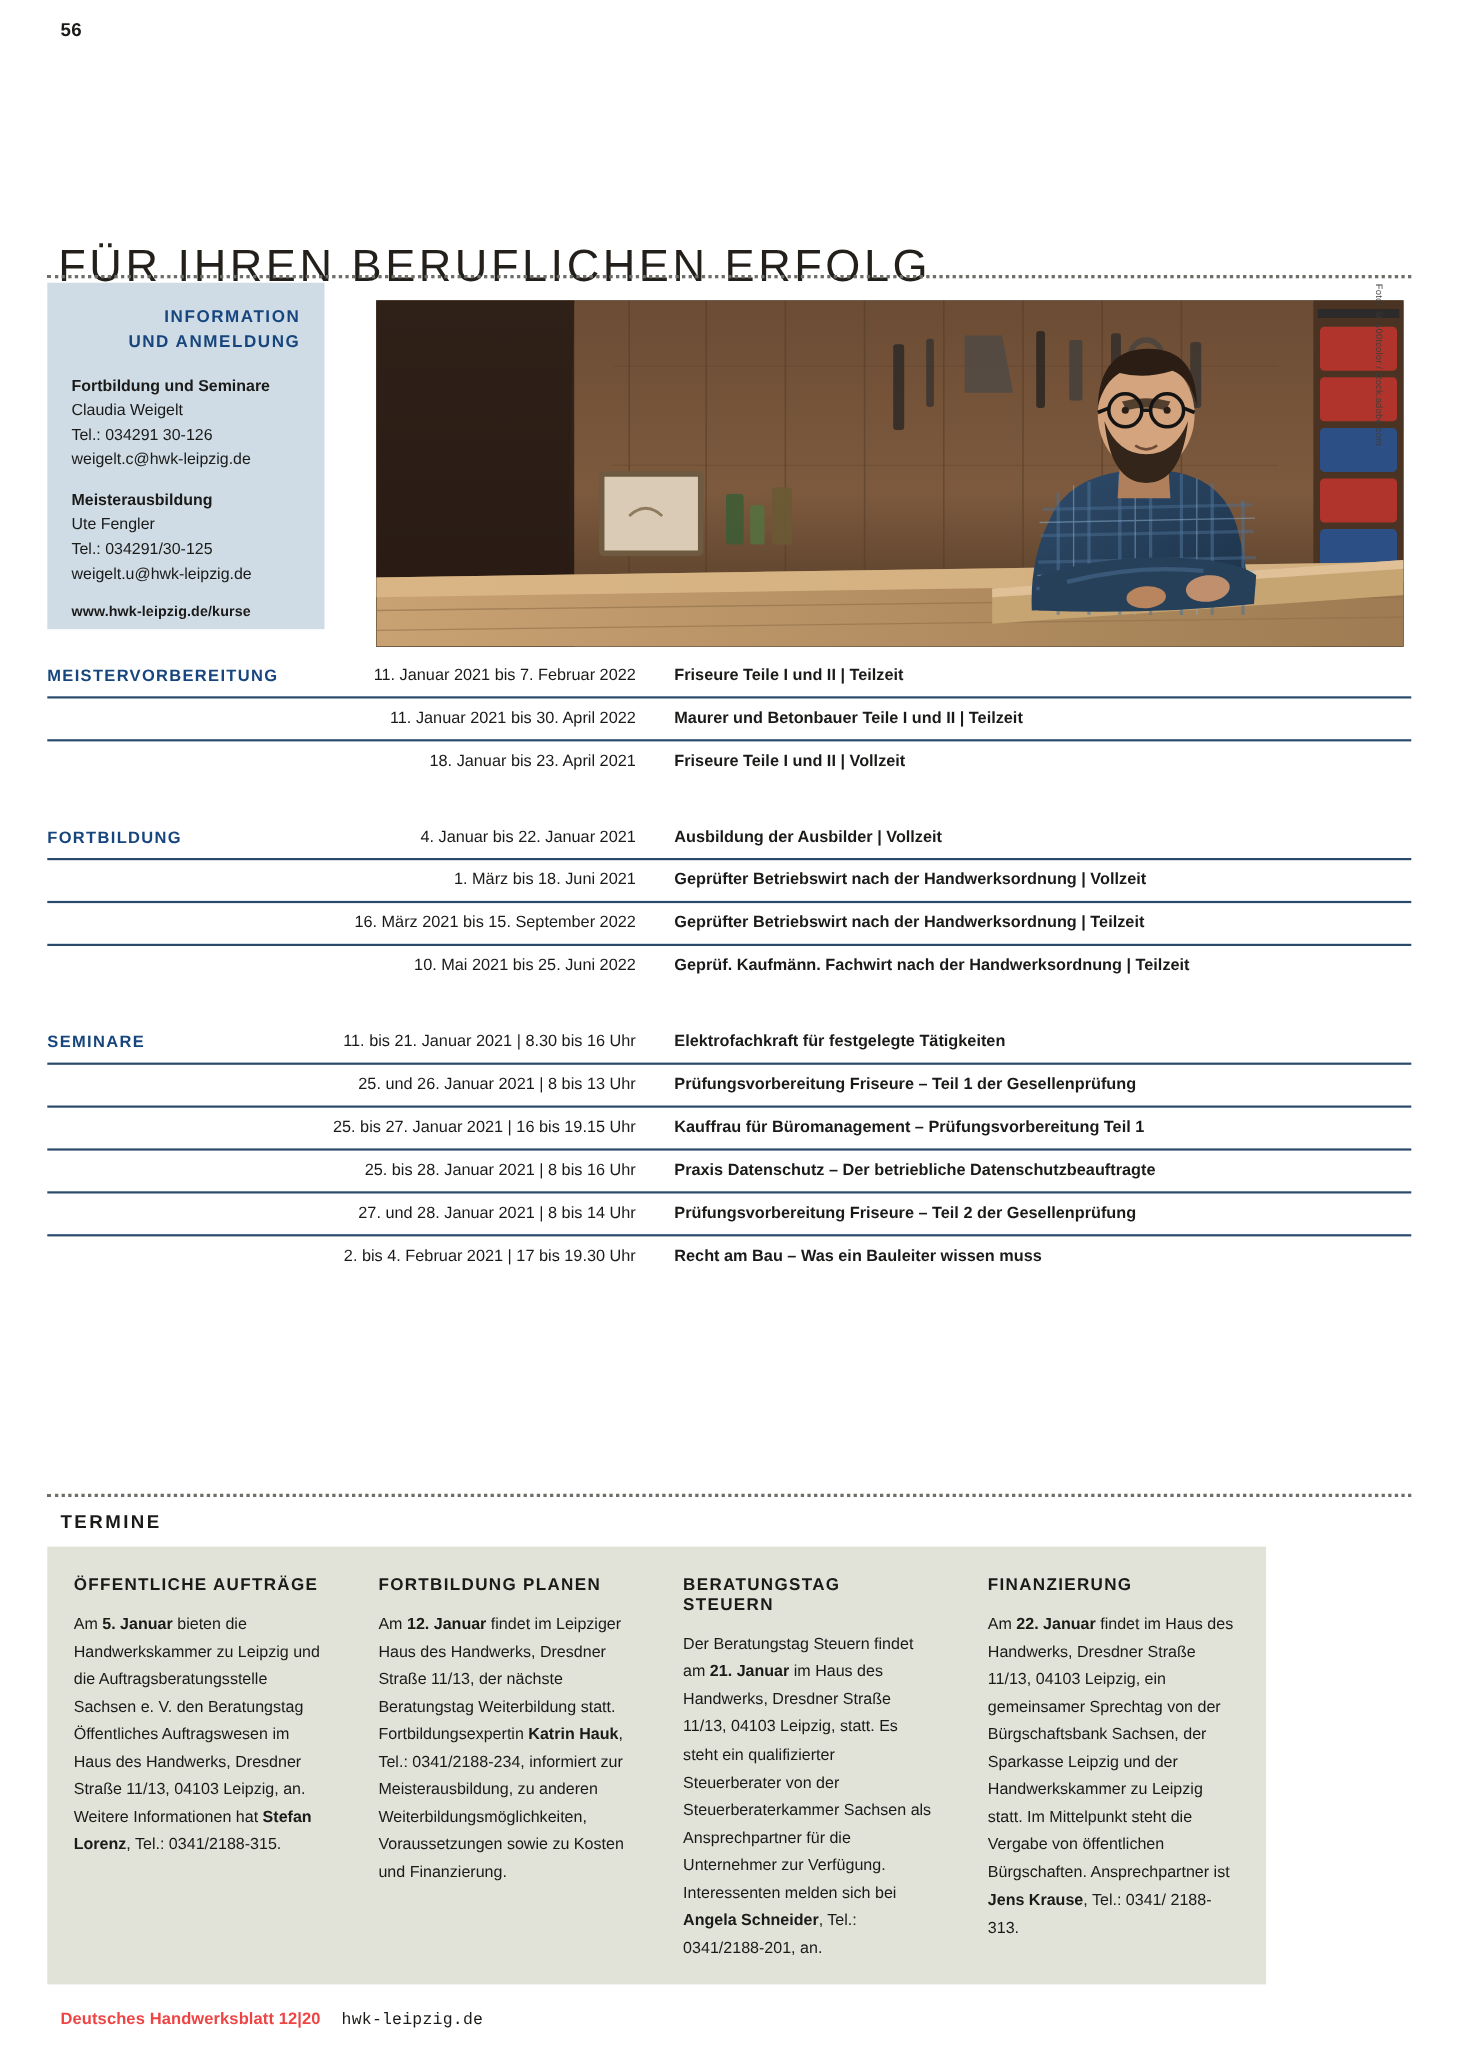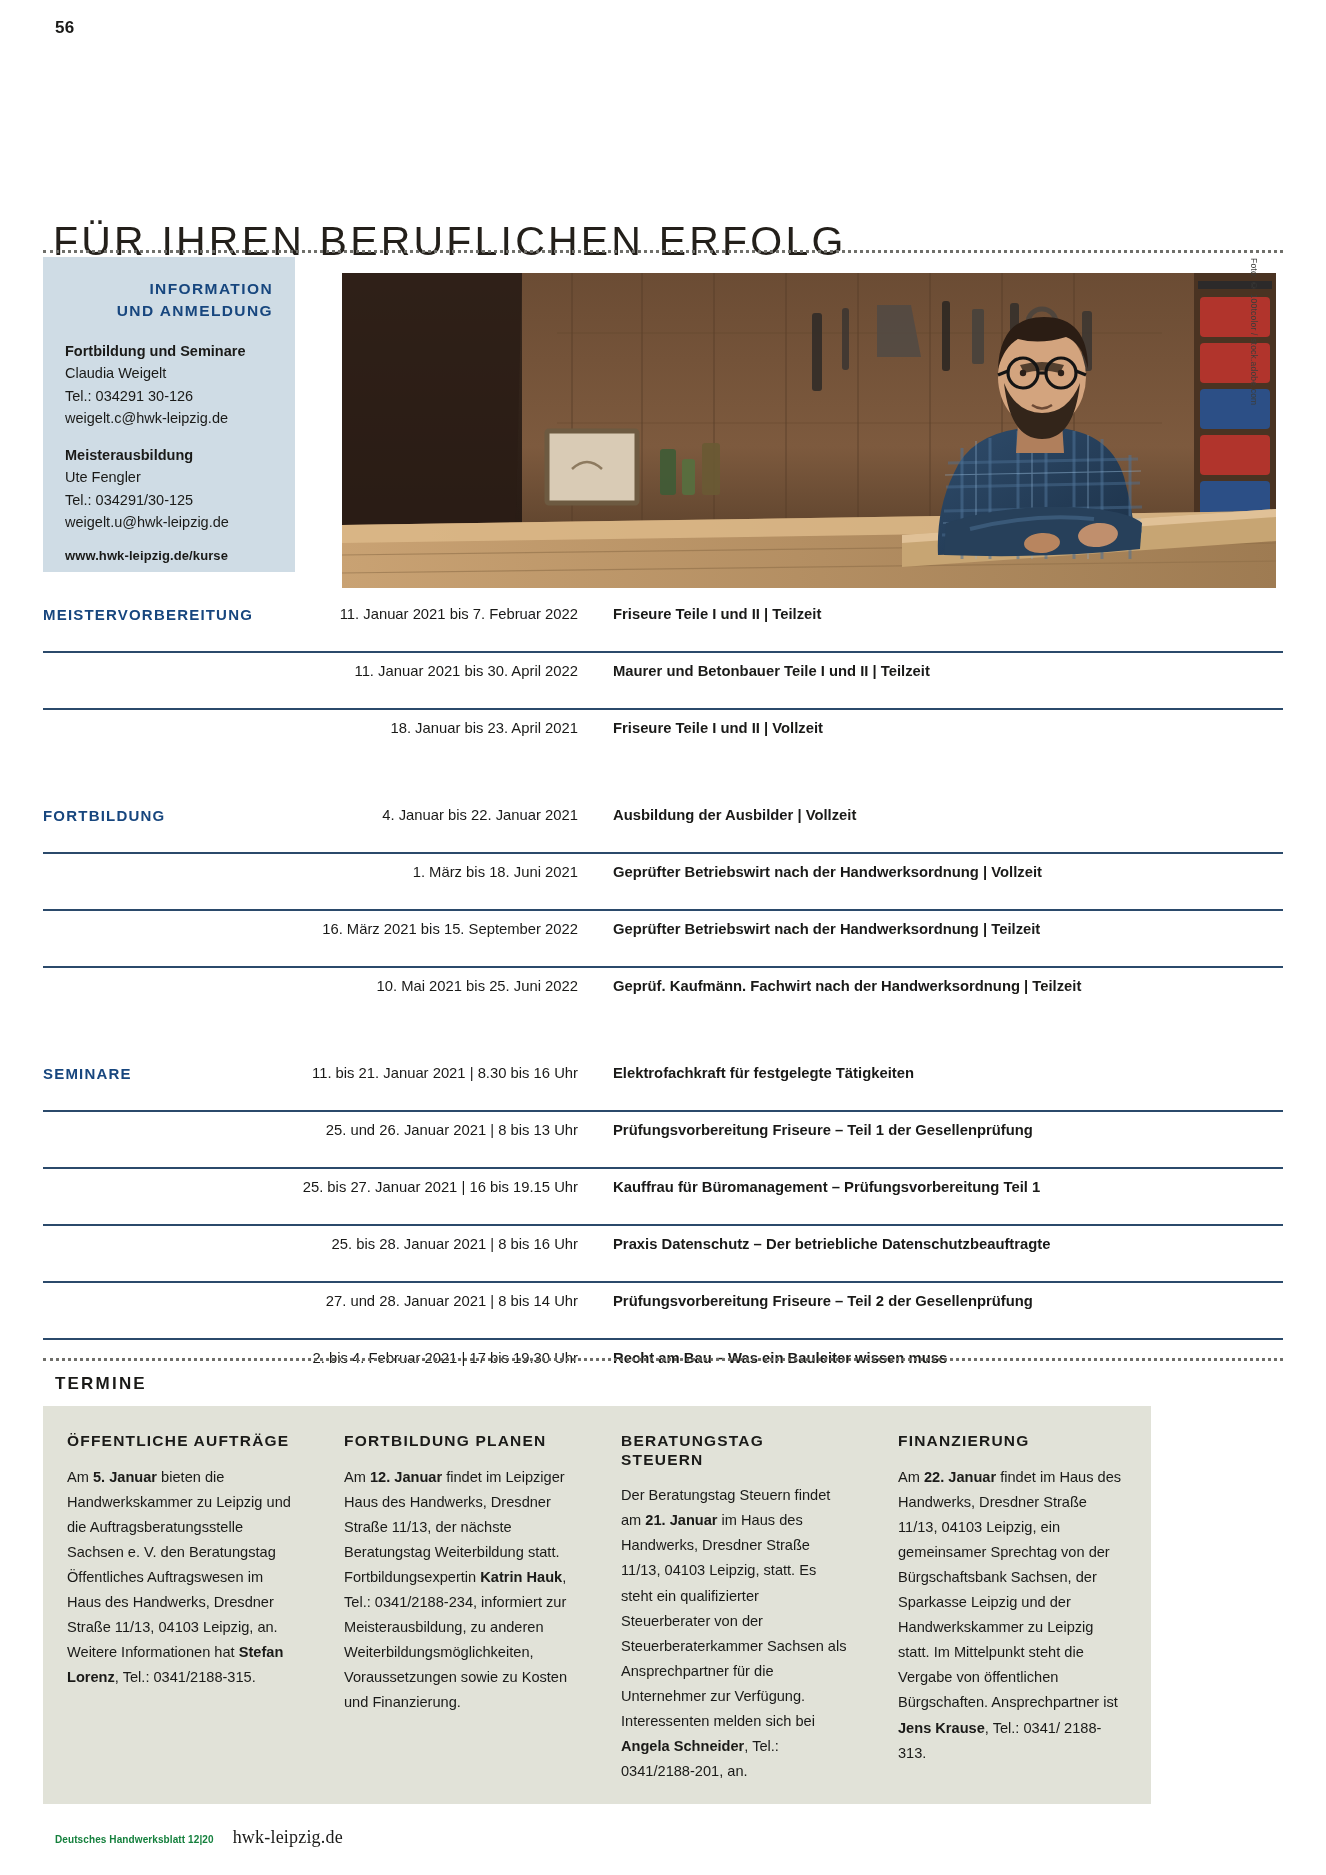--- a/index.html
+++ b/index.html
@@ -153,21 +153,21 @@
     box-sizing: border-box;
   }
   .date-cell {
     width: 285px;
     flex: 0 0 285px;
     font-size: 14.8px;
     color: #1a1a18;
     text-align: right;
     padding-top: 10px;
     padding-right: 0;
-    padding-bottom: 29px;
+    padding-bottom: 11px;
     box-sizing: border-box;
     white-space: nowrap;
   }
   .title-cell {
     flex: 1 1 auto;
     font-size: 14.8px;
     font-weight: bold;
     color: #1a1a18;
     padding-top: 10px;
     padding-left: 35px;
@@ -223,28 +223,28 @@
   
   .footer {
     position: absolute;
     left: 55px;
     top: 1827px;
     display: flex;
     align-items: baseline;
     gap: 19px;
   }
   .footer-left {
-    font-size: 10px;
+    font-size: 15px;
     font-weight: bold;
     letter-spacing: 0.1px;
-    color: #15803d;
+    color: #ef4444;
   }
   .footer-right {
-    font-family: Liberation Serif, serif;
-    font-size: 18px;
+    font-family: Liberation Mono, monospace;
+    font-size: 15px;
     letter-spacing: 0.2px;
     color: #1a1a18;
   }
 </style>
 </head>
 <body>
 
 <div class="page">
 
   <div class="folio">56</div>

